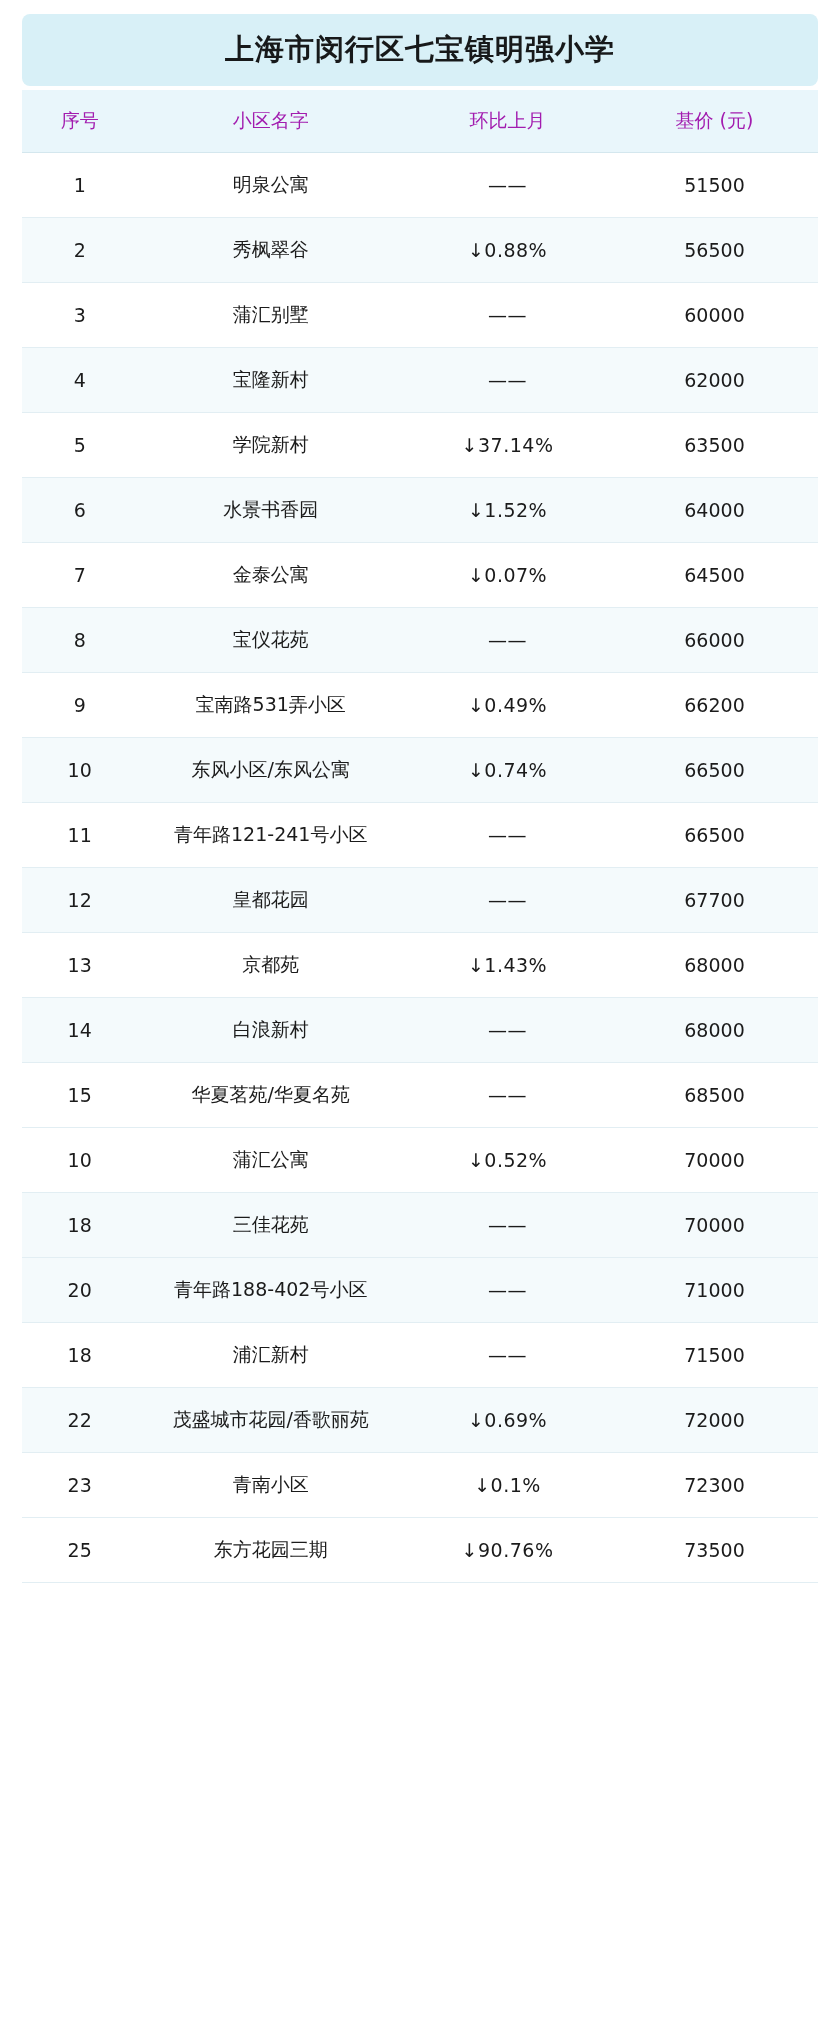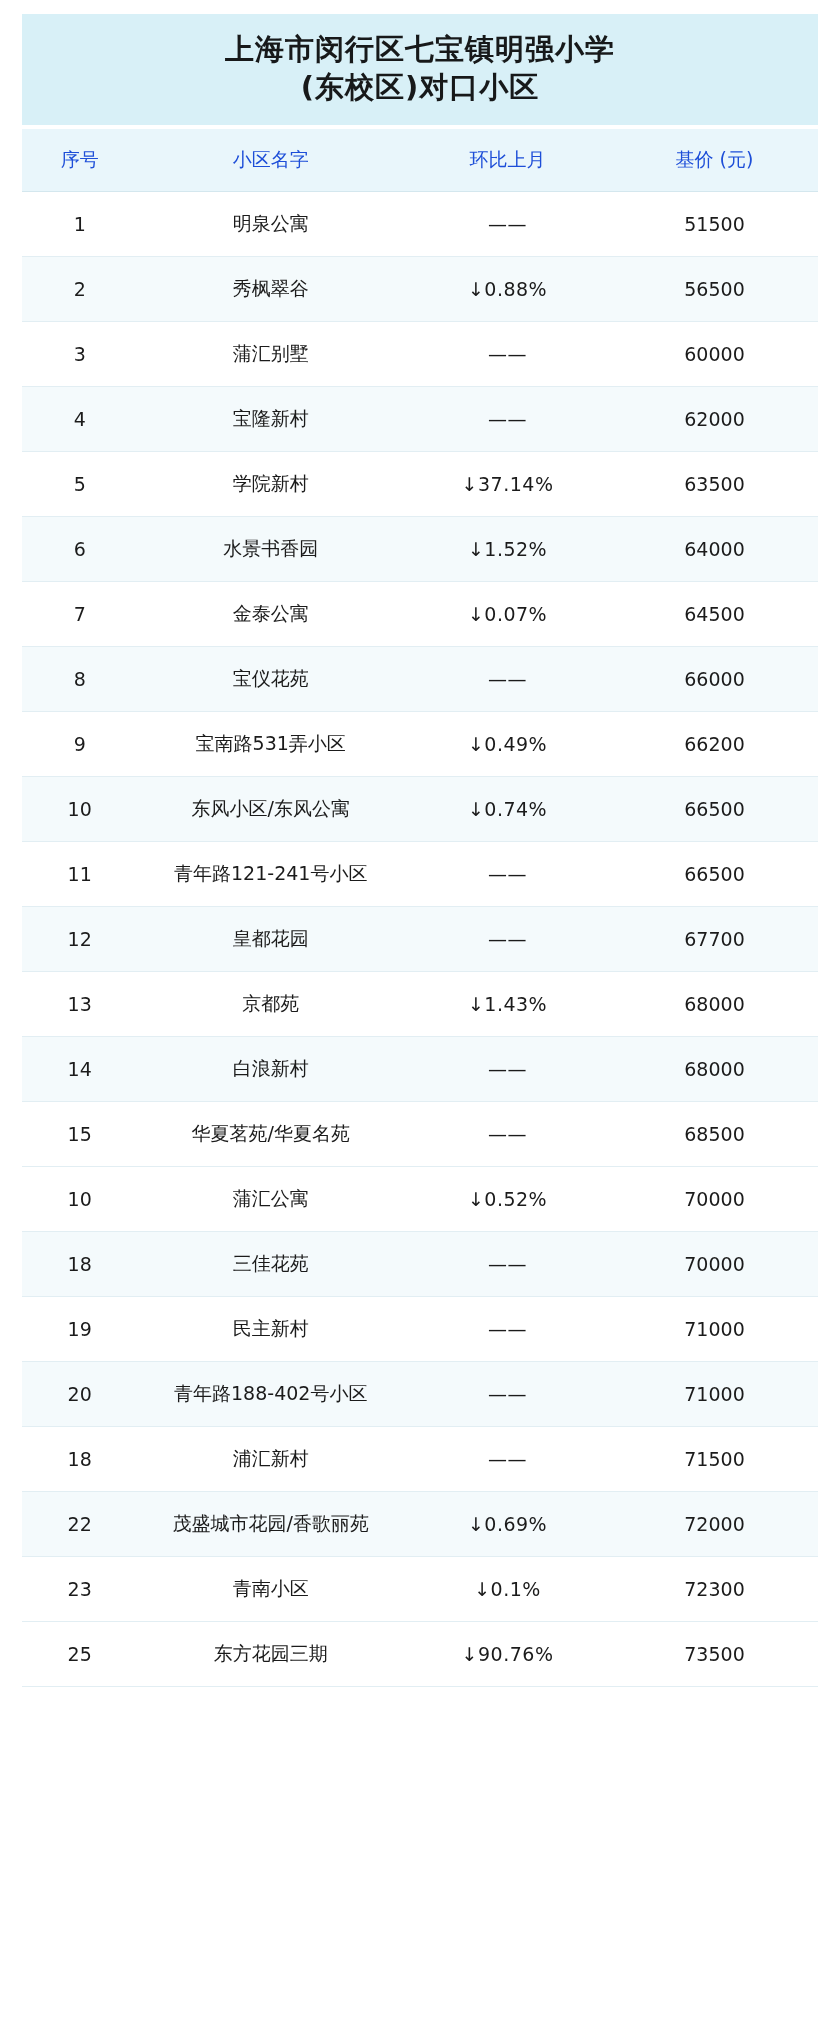--- a/index.html
+++ b/index.html
@@ -13,21 +13,21 @@
     color: #1b1b1b;
   }
   .page {
     width: 840px;
     box-sizing: border-box;
     padding: 14px 22px 24px 22px;
     background: #ffffff;
   }
   .title-band {
     background: #d8f0f7;
-    border-radius: 0;
+    border-radius: 8px;
     padding: 16px 10px 18px 10px;
     text-align: center;
   }
   .title-band .line {
     font-size: 29px;
     font-weight: bold;
     letter-spacing: 1px;
     line-height: 1.32;
     color: #17191a;
     font-family: "DejaVu Sans", "Liberation Sans", sans-serif;
@@ -39,21 +39,21 @@
     margin-top: 4px;
   }
   table.rank col.c1 { width: 14.5%; }
   table.rank col.c2 { width: 33.5%; }
   table.rank col.c3 { width: 26%; }
   table.rank col.c4 { width: 26%; }
   table.rank th {
     background: #e9f6fb;
     font-size: 19px;
     font-weight: normal;
-    color: #1d4ed8;
+    color: #a21caf;
     height: 60px;
     border-bottom: 1px solid #d4e7ee;
     font-family: "DejaVu Sans", "Liberation Sans", sans-serif;
   }
   table.rank td {
     height: 62px;
     text-align: center;
     font-size: 19px;
     border-bottom: 1px solid #e2eef3;
     font-family: "DejaVu Sans", "Liberation Sans", sans-serif;
@@ -72,21 +72,20 @@
   table.rank td.chg { font-size: 19px; letter-spacing: 0.5px; }
   table.rank td.price { font-size: 19px; }
 </style>
 </head>
 <body>
 
 <div class="page">
 
   <div class="title-band">
     <div class="line">上海市闵行区七宝镇明强小学</div>
-    <div class="line">(东校区)对口小区</div>
   </div>
 
   <table class="rank">
     <colgroup>
       <col class="c1">
         <col class="c2">
         <col class="c3">
         <col class="c4">
     </colgroup>
     <thead>
@@ -193,26 +192,20 @@
           <td class="name">蒲汇公寓</td>
           <td class="chg">↓0.52%</td>
           <td class="price">70000</td>
         </tr>
         <tr class="even">
           <td class="idx">18</td>
           <td class="name">三佳花苑</td>
           <td class="chg">——</td>
           <td class="price">70000</td>
         </tr>
-        <tr class="odd">
-          <td class="idx">19</td>
-          <td class="name">民主新村</td>
-          <td class="chg">——</td>
-          <td class="price">71000</td>
-        </tr>
         <tr class="even">
           <td class="idx">20</td>
           <td class="name">青年路188-402号小区</td>
           <td class="chg">——</td>
           <td class="price">71000</td>
         </tr>
         <tr class="odd">
           <td class="idx">18</td>
           <td class="name">浦汇新村</td>
           <td class="chg">——</td>

